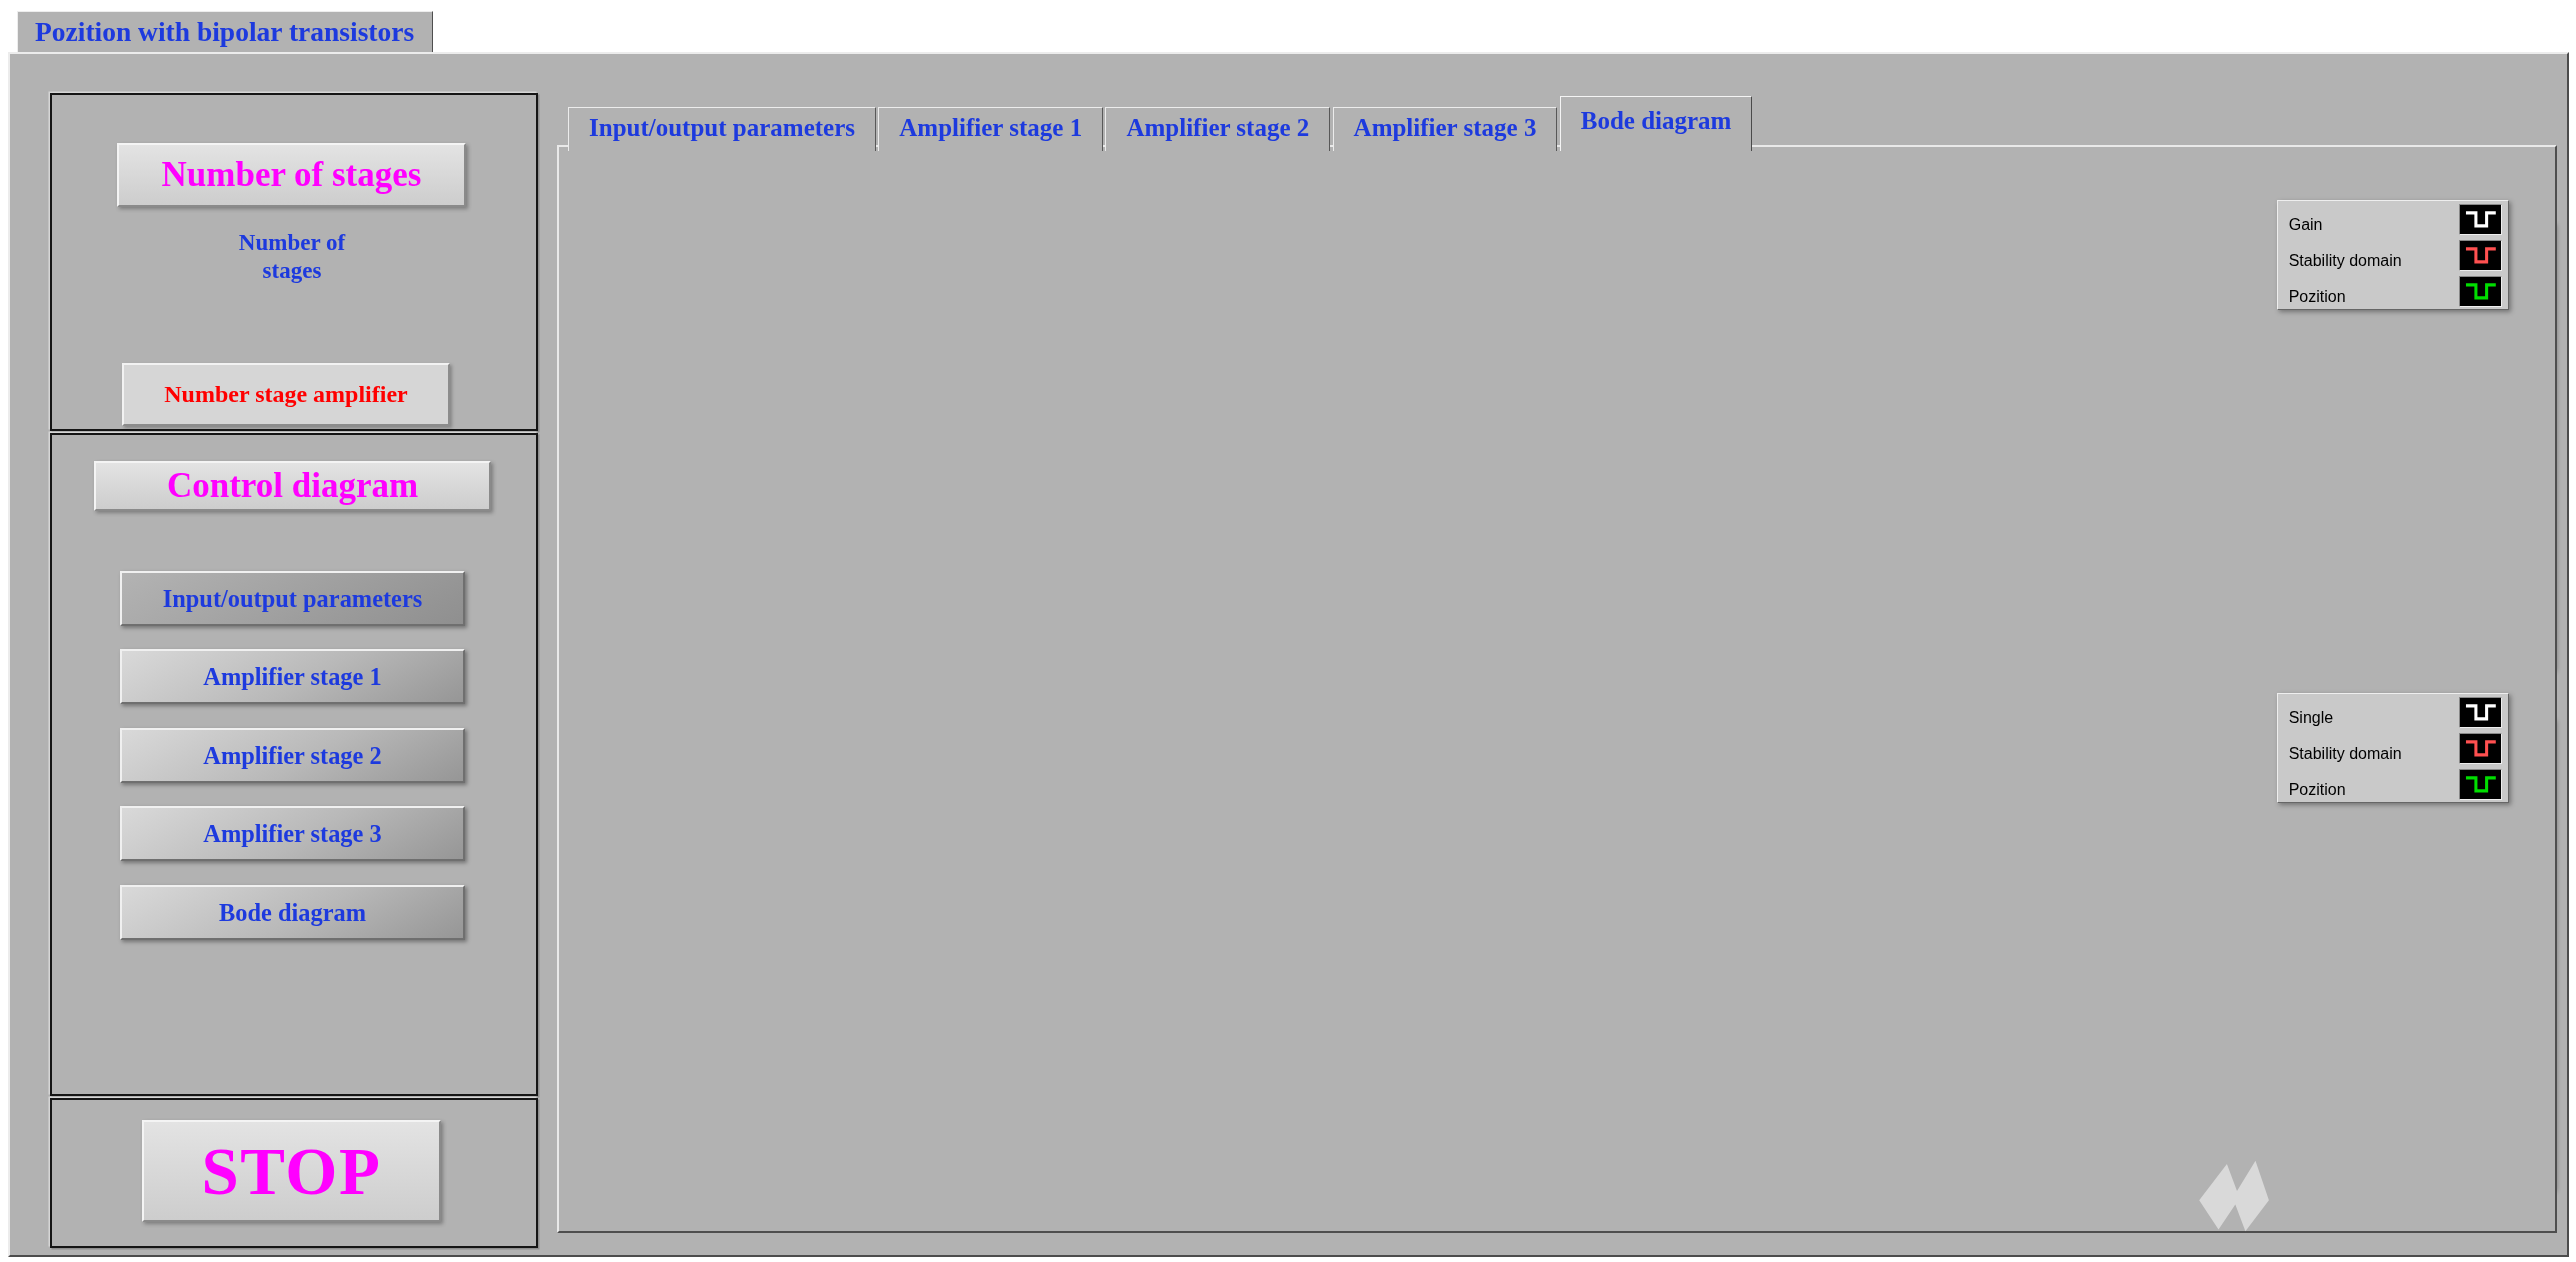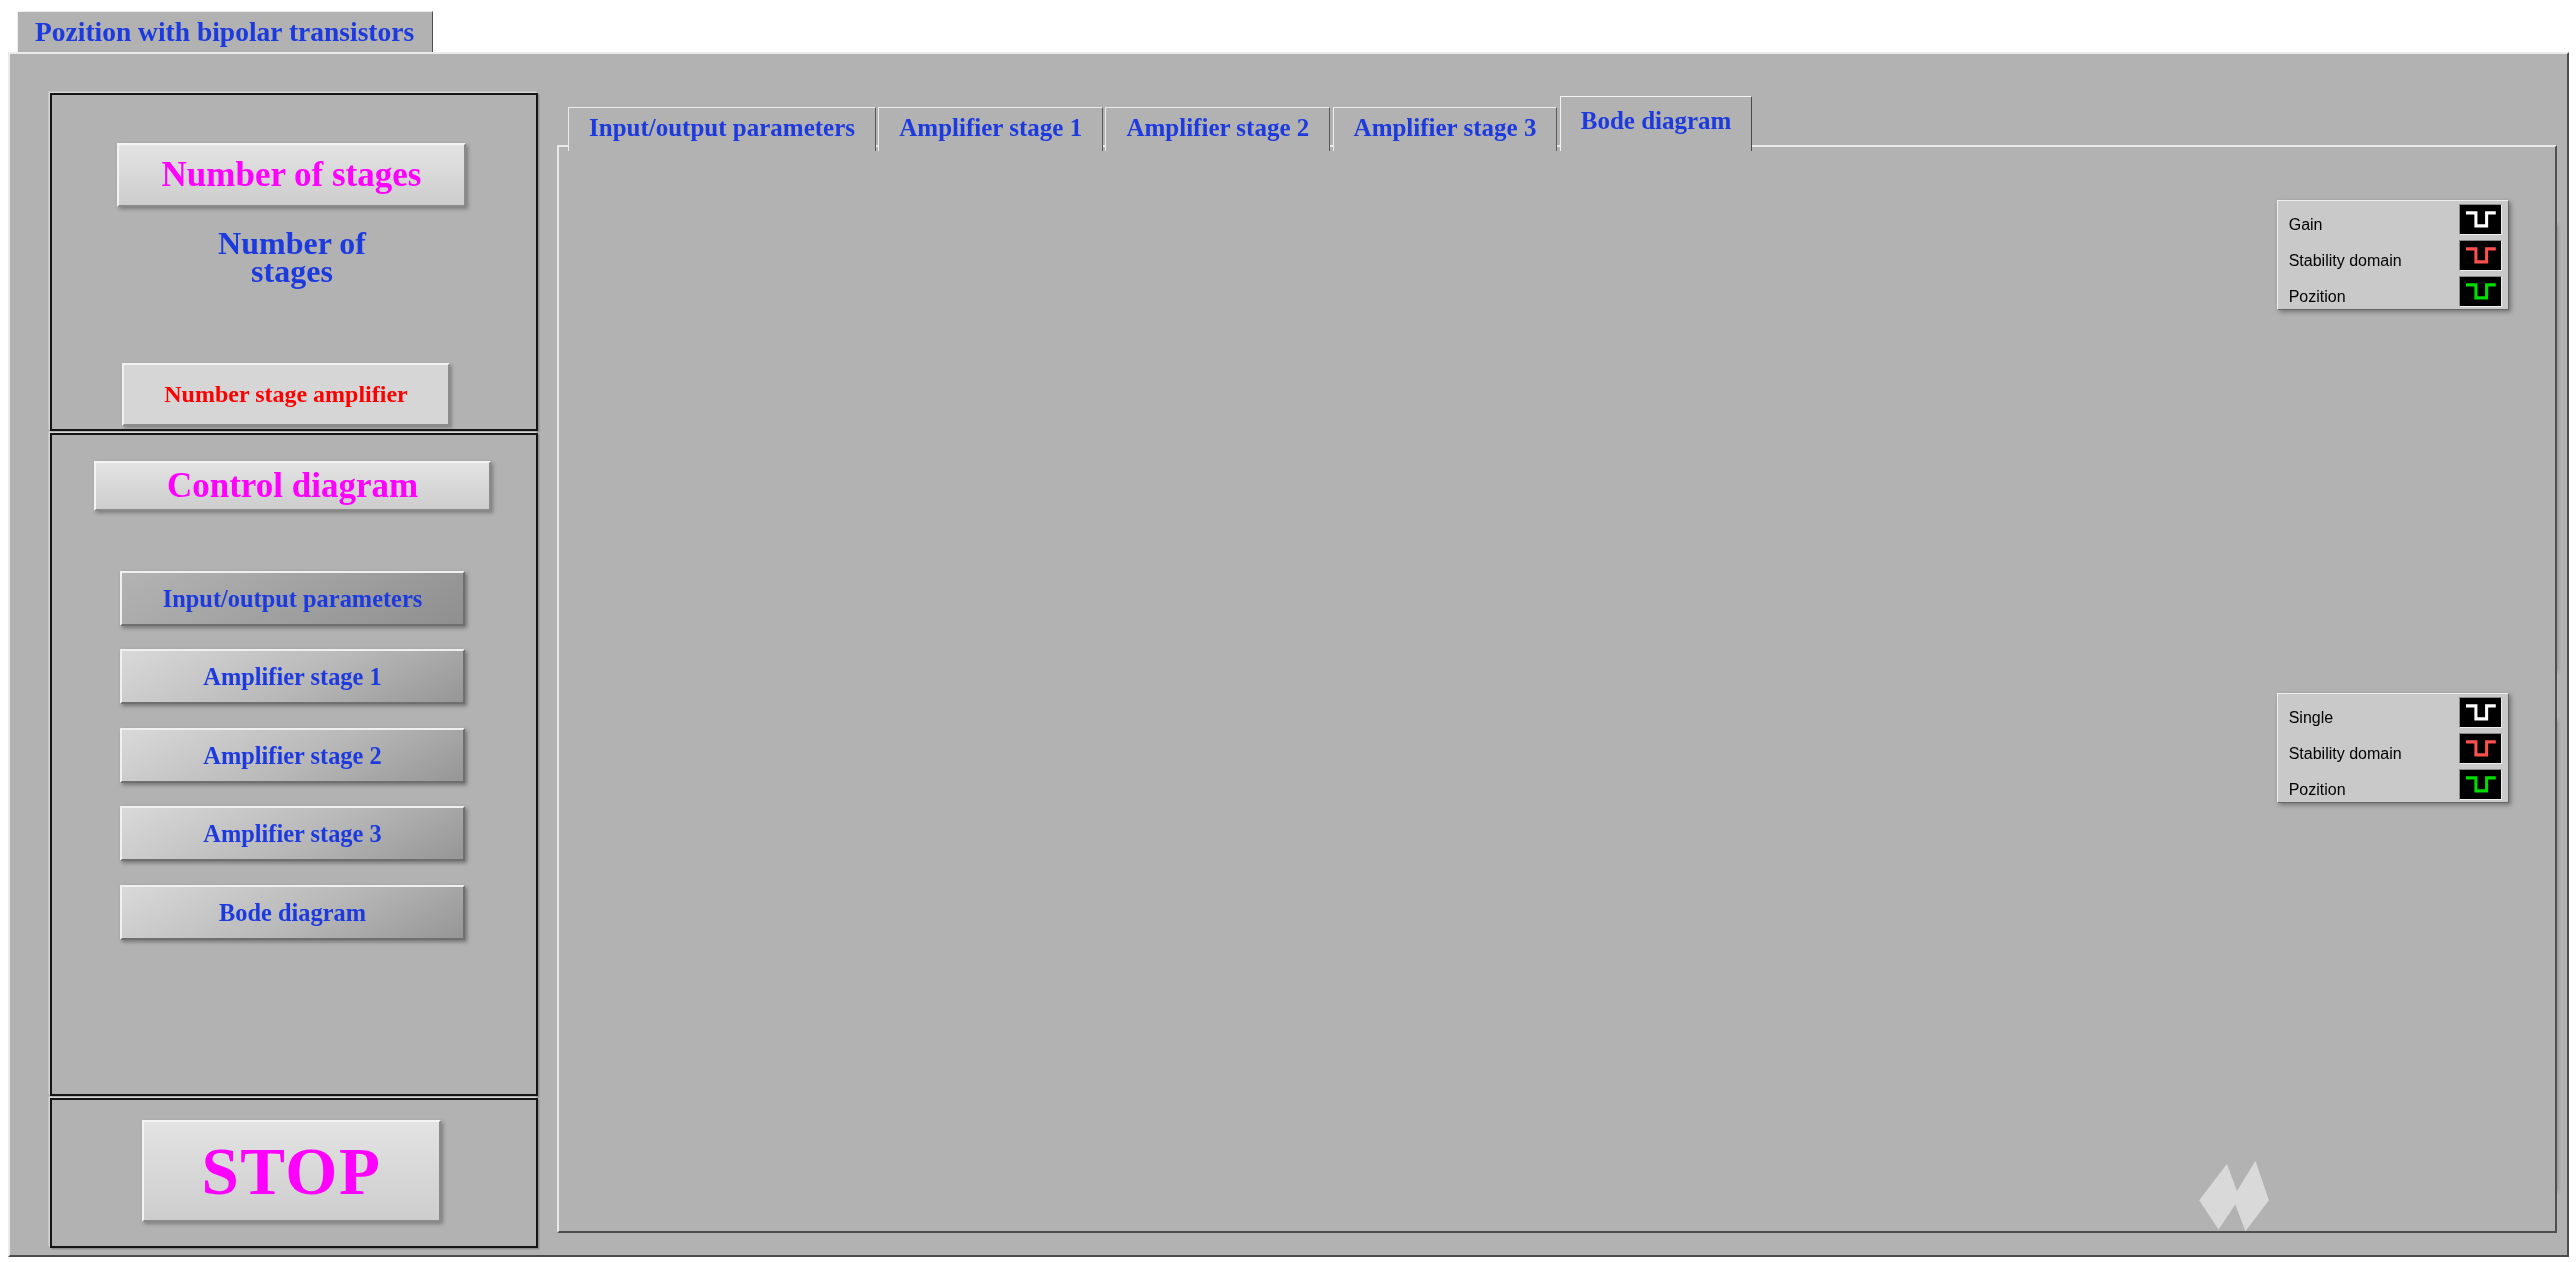--- a/index.html
+++ b/index.html
@@ -79,21 +79,21 @@
 
   <div class="abs" id="win-tab">
     <span>Pozition with bipolar transistors</span>
   </div>
   <div class="abs" id="main-panel"></div>
 
   <div class="abs group" style="left:50px;top:93px;width:484px;height:334px;"></div>
   <div class="abs plate magenta" style="left:117px;top:143px;width:349px;height:64px;font-size:35px;">
       <span>Number of stages</span>
     </div>
-  <div class="abs bluelbl" style="left:50px;top:229px;width:484px;font-size:32px;line-height:28px;">Number of
+  <div class="abs bluelbl" style="left:50px;top:229px;width:484px;font-size:23px;line-height:28px;">Number of
 stages</div>
   <div class="abs disp" style="left:122px;top:363px;width:328px;height:63px;font-size:24px;">
       <span>Number stage amplifier</span>
     </div>
 
   <div class="abs group" style="left:50px;top:433px;width:484px;height:659px;"></div>
   <div class="abs plate magenta" style="left:94px;top:461px;width:397px;height:50px;font-size:35px;">
       <span>Control diagram</span>
     </div>
   <div id="control-buttons-host">

